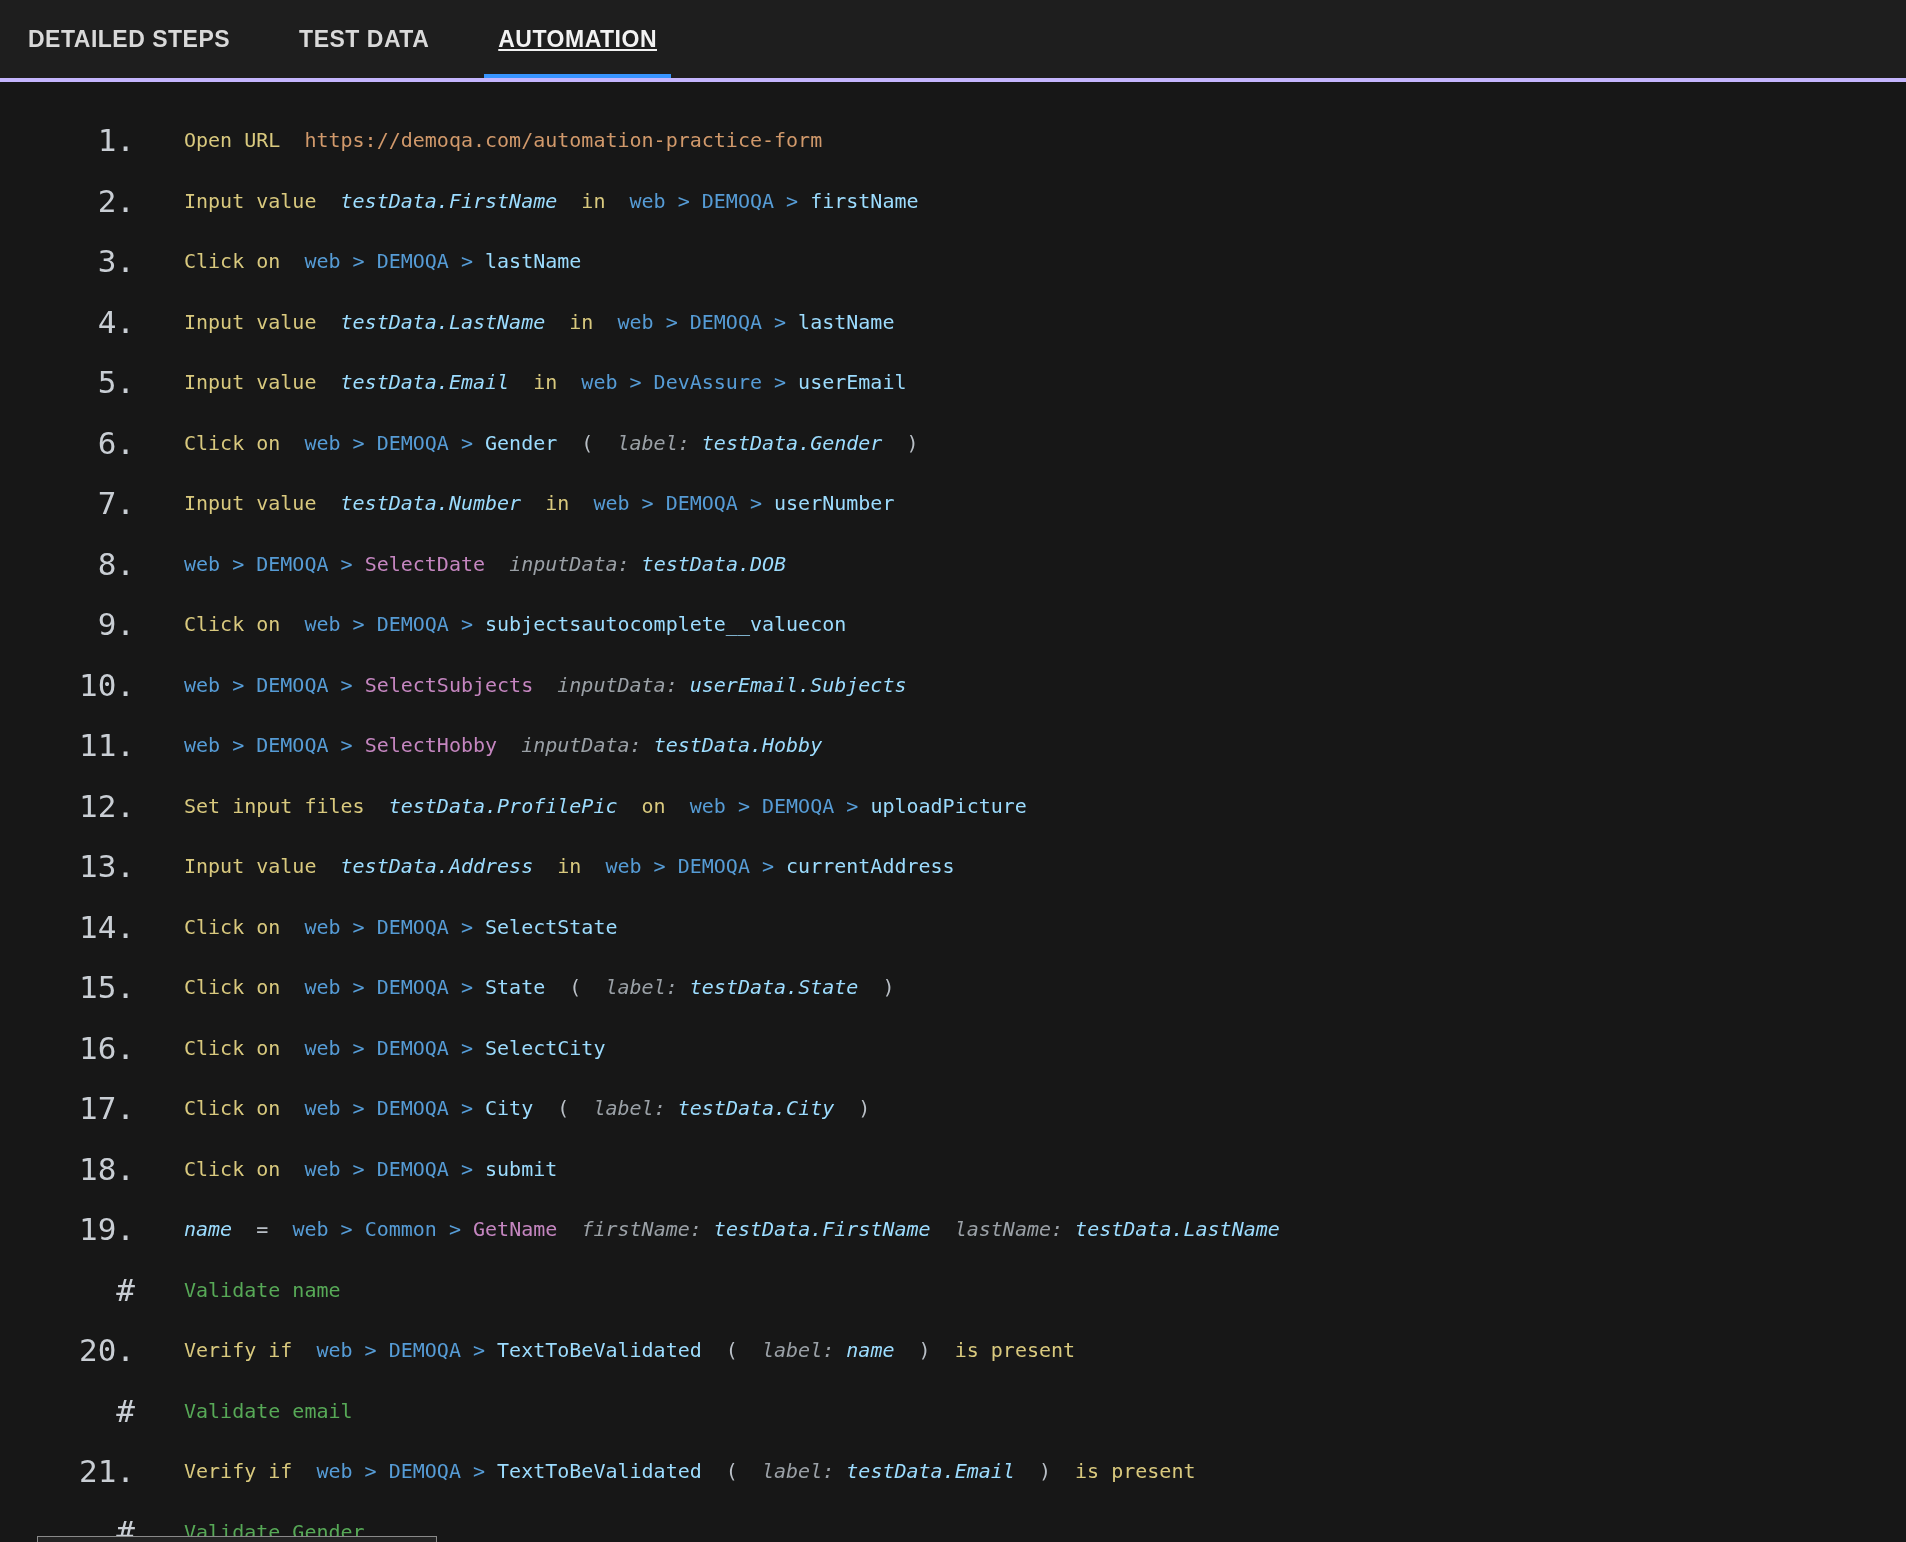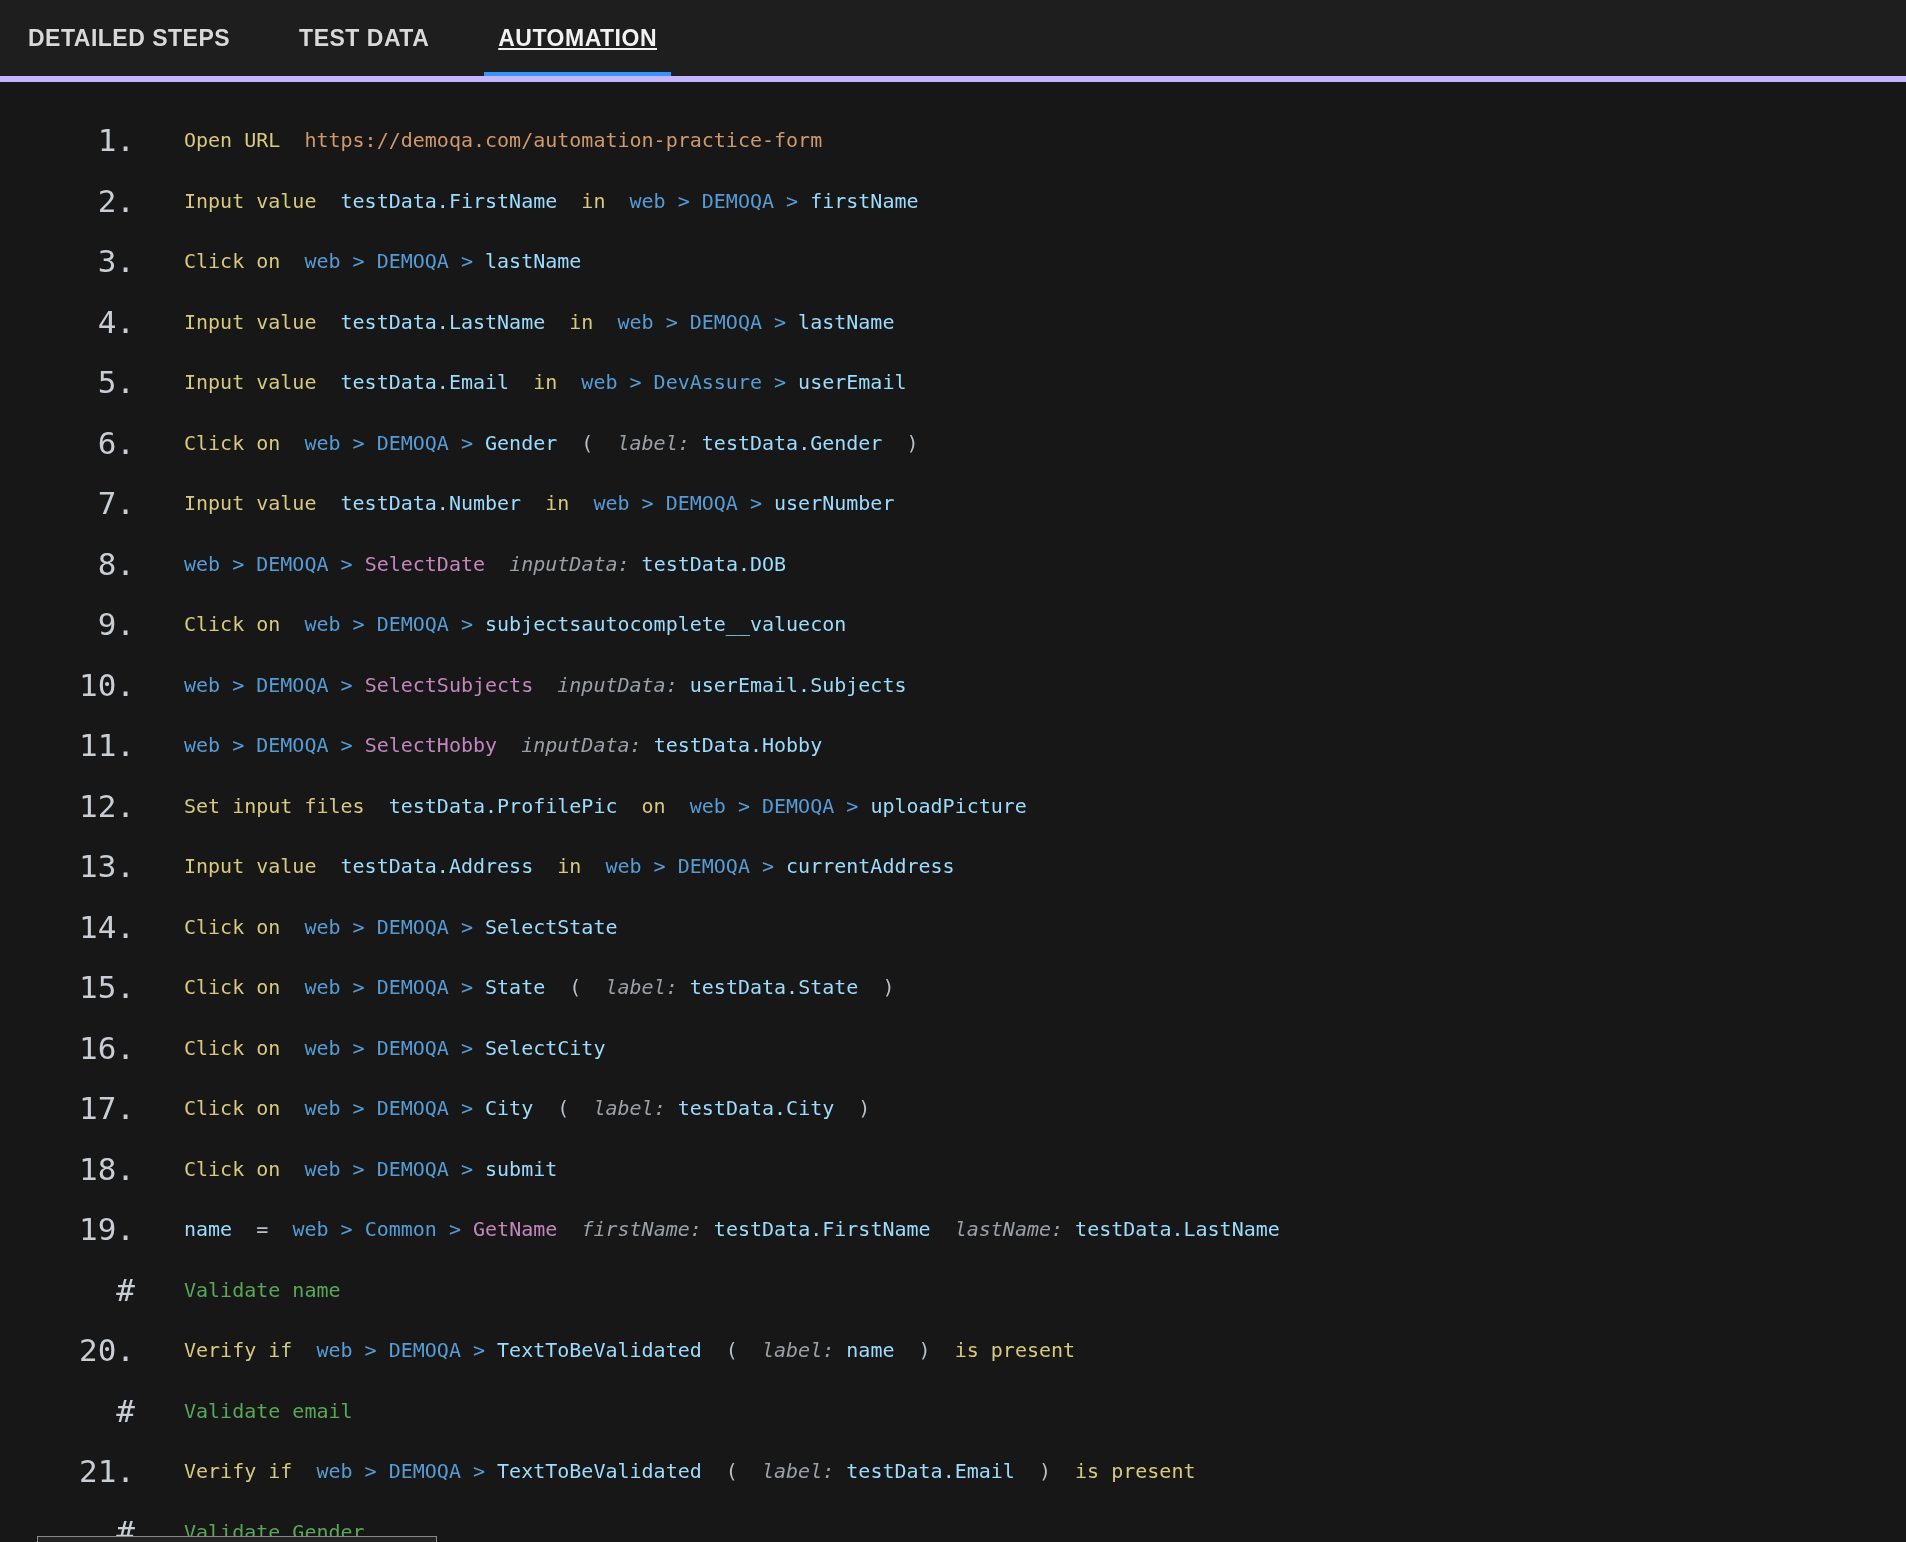--- a/index.html
+++ b/index.html
@@ -3,21 +3,21 @@
 <meta charset="utf-8">
 <style>
   html,body{margin:0;padding:0;background:#0e0e0e;}
   .page{
     position:relative;width:1906px;height:1542px;overflow:hidden;
     background:var(--bg);font-family:"DejaVu Sans Mono",monospace;
   }
   
   .tabbar{
     height:82px;background:var(--bar);display:flex;align-items:stretch;
-    padding-left:28px;box-sizing:border-box;border-bottom:6px solid #c4b5fd;
+    padding-left:28px;box-sizing:border-box;border-bottom:4px solid #c4b5fd;
   }
   .tab{
     display:flex;align-items:center;margin-right:69px;position:relative;
     font-family:"Liberation Sans",sans-serif;font-size:23px;font-weight:700;
     letter-spacing:.5px;color:var(--tab);cursor:pointer;white-space:nowrap;
   }
   .tab.active{color:var(--tab_active);text-decoration:underline;}
   .tab.active::after{
     content:"";position:absolute;left:-14px;right:-14px;bottom:0;height:4px;
     background:var(--accent);
@@ -25,21 +25,21 @@
   
   .steps{padding-top:28px;}
   .line{display:flex;align-items:center;height:60.5px;}
   .num{
     width:135px;flex:none;text-align:right;color:var(--num);
     font-size:31px;
   }
   .code{margin-left:49px;white-space:pre;font-size:20px;}
   .tok.kw{color:var(--kw);}
   .tok.url{color:var(--url);}
-  .tok.data{color:var(--data);}
+  .tok.data{color:var(--data);font-style:italic;}
   .tok.path{color:var(--path);}
   .tok.elem{color:var(--elem);}
   .tok.fn{color:var(--fn);}
   .tok.lbl{color:var(--lbl);font-style:italic;}
   .tok.pun{color:var(--pun);}
   .tok.cmt{color:var(--cmt);}
   
   .hscroll{
     position:absolute;left:37px;top:1536px;width:400px;height:18px;
     background:#242424;border:1px solid #8a8a8a;box-sizing:border-box;

